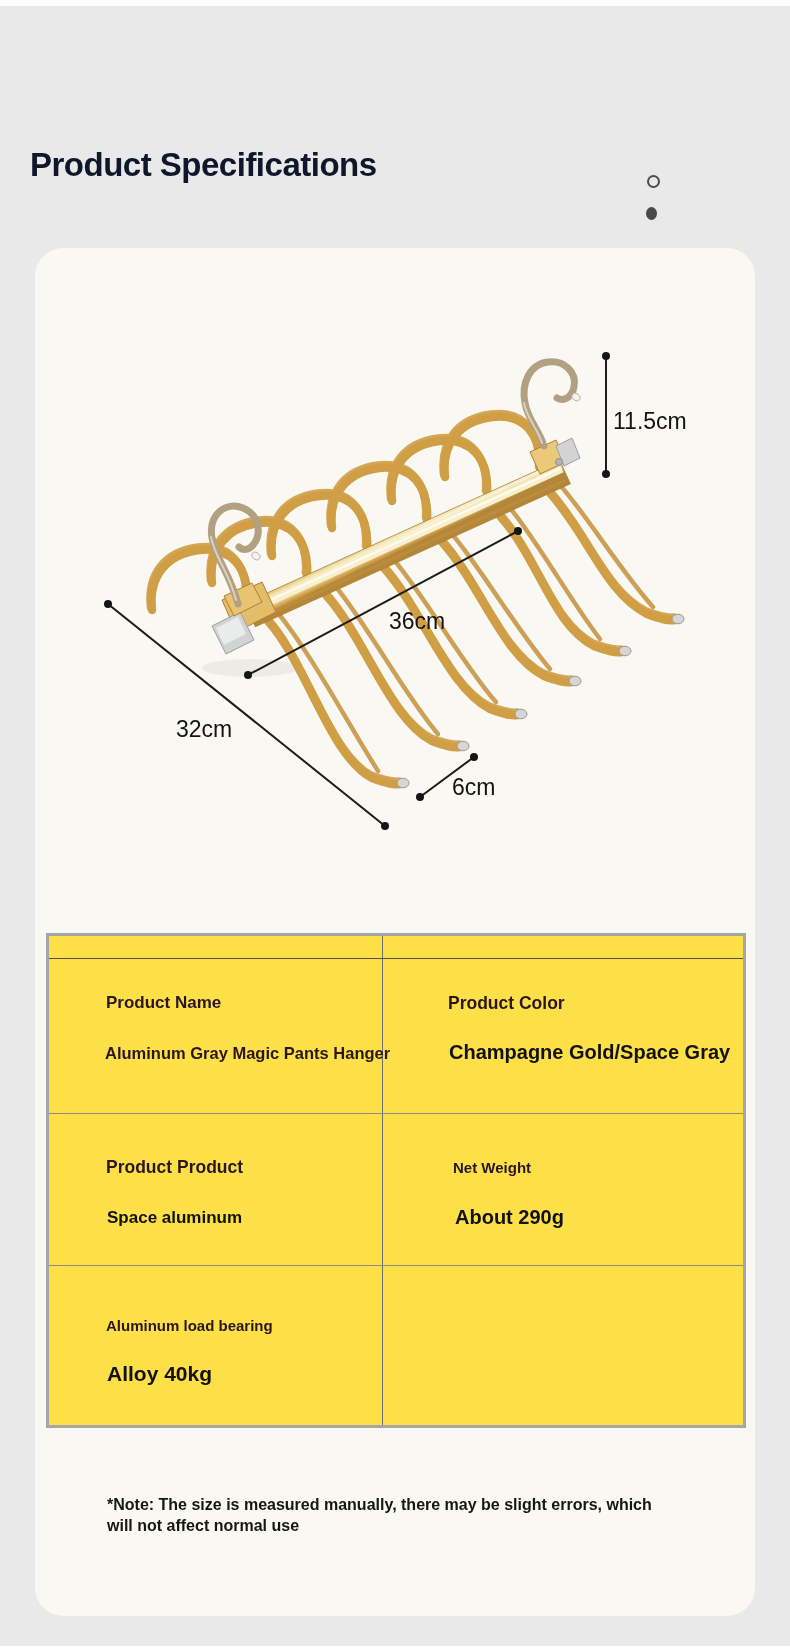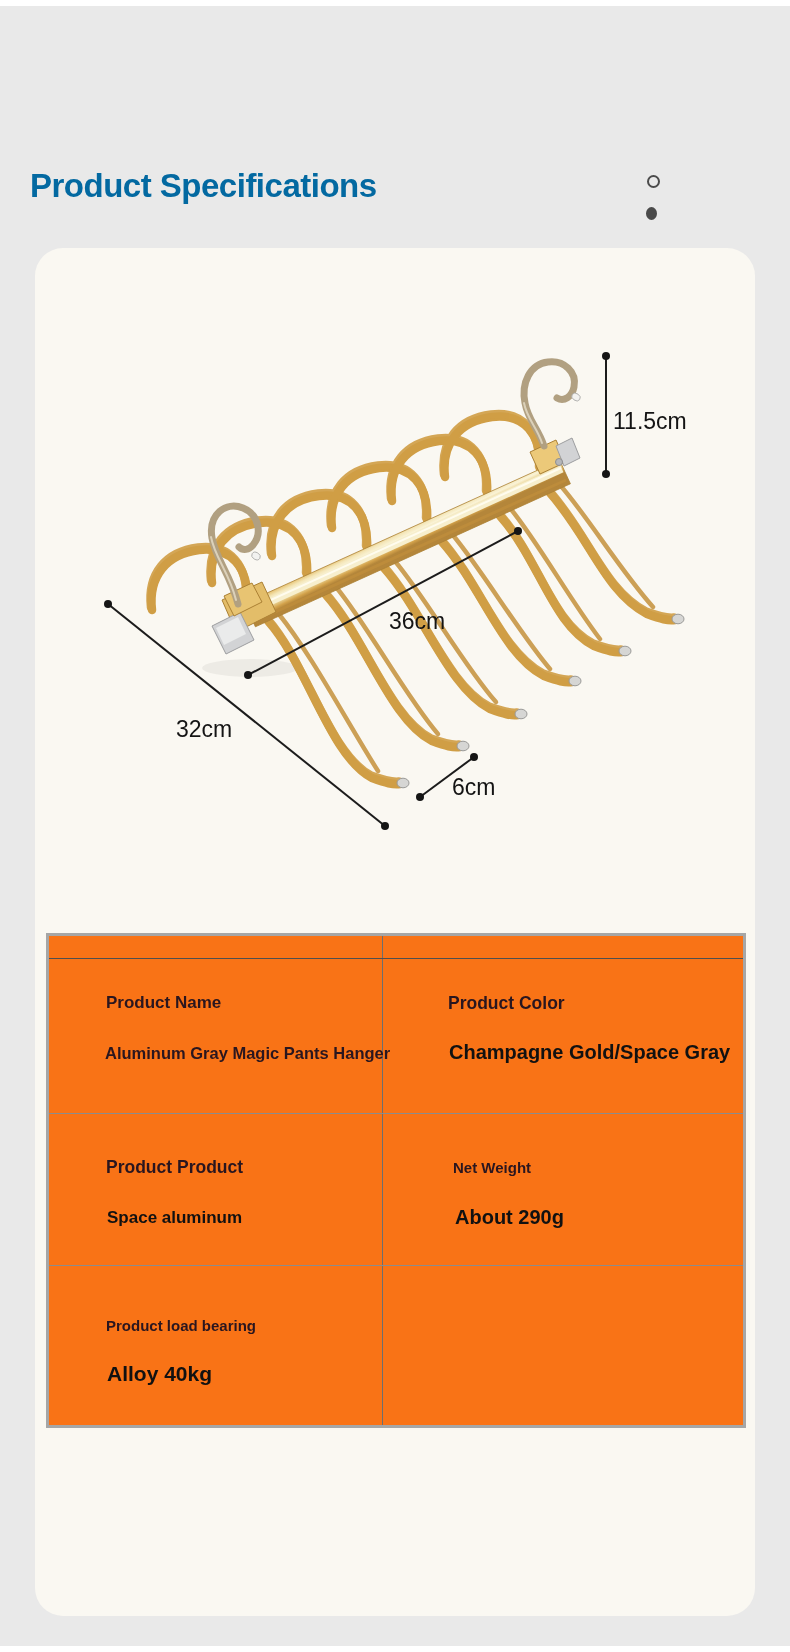--- a/index.html
+++ b/index.html
@@ -2,39 +2,39 @@
 <html><head>
 <meta charset="utf-8">
 <style>
   html,body{margin:0;padding:0;background:#eaeaea;}
   #page{position:relative;width:790px;height:1652px;background:#e9e9e9;overflow:hidden;
         font-family:"Liberation Sans","DejaVu Sans",sans-serif;}
   .white-strip{position:absolute;left:0;width:790px;background:#ffffff;}
   #strip-top{top:0;height:6px;}
   #strip-bottom{bottom:0;height:6px;}
   #page-title{position:absolute;left:30px;top:146px;font-size:33px;font-weight:700;
-              color:#0369a1;letter-spacing:-0.5px;white-space:nowrap;margin-top:21px;}
+              color:#0f172a;letter-spacing:-0.5px;white-space:nowrap;}
   .deco-dot{position:absolute;border-radius:50%;}
   #dot-outline{left:647px;top:175px;width:9px;height:9px;border:2px solid #4b4b4b;background:transparent;}
   #dot-filled{left:646px;top:207px;width:11px;height:13px;background:#4a4a4a;}
   #card{position:absolute;left:35px;top:248px;width:720px;height:1368px;
         background:#faf8f2;border-radius:28px;}
   #hanger-svg{position:absolute;left:0;top:0;width:790px;height:900px;}
   
   .gold-wire{fill:none;stroke:#d09e45;stroke-width:8.5;stroke-linecap:round;}
   .gold-hi{fill:none;stroke:#f4e2a8;stroke-width:2.6;stroke-linecap:round;opacity:.9;}
   .return-wire{fill:none;stroke:#c5913b;stroke-width:4.5;stroke-linecap:round;opacity:.85;}
   .hook-wire{fill:none;stroke:#b1a081;stroke-width:7;stroke-linecap:round;}
   .hook-hi{fill:none;stroke:#e6ddc8;stroke-width:2;stroke-linecap:round;opacity:.8;}
   .dim-line{stroke:#1c1c1c;stroke-width:2;fill:none;}
   .dim-dot{fill:#151515;}
   .dim-text{font-family:"Liberation Sans","DejaVu Sans",sans-serif;font-size:23px;fill:#141414;}
   
   #spec-table{position:absolute;left:46px;top:933px;width:694px;height:489px;
-              border:3px solid #a6a6a6;background:#f97316;}
+              border:3px solid #a6a6a6;background:#fde047;}
   #col-divider{position:absolute;left:333px;top:0;width:1px;height:489px;background:#6e6e6e;}
   .h-line{position:absolute;left:0;width:694px;height:1px;}
   #h-line-header{top:22px;background:#4f4f4f;}
   #h-line-1{top:177px;background:#8c8c8c;}
   #h-line-2{top:329px;background:#8c8c8c;}
   .cell-label,.cell-value{position:absolute;white-space:nowrap;font-weight:700;}
   .cell-label{color:#2a161f;}
   .cell-value{color:#111111;}
   #note{position:absolute;left:107px;top:1495px;width:572px;font-size:16px;font-weight:700;
         color:#161616;line-height:20.5px;}
@@ -167,19 +167,20 @@
 
     <div class="cell-label" style="left:399px;top:57px;font-size:17.5px;text-align:right;">Product Color</div>
     <div class="cell-value" style="left:400px;top:105px;font-size:20px;">Champagne Gold/Space Gray</div>
 
     <div class="cell-label" style="left:57px;top:221px;font-size:17.5px;">Product Product</div>
     <div class="cell-value" style="left:58px;top:272px;font-size:17px;">Space aluminum</div>
 
     <div class="cell-label" style="left:404px;top:223px;font-size:15px;">Net Weight</div>
     <div class="cell-value" style="left:406px;top:270px;font-size:20px;">About 290g</div>
 
-    <div class="cell-label" style="left:57px;top:381px;font-size:15px;">Product load bearing</div>
+    <div class="cell-label" style="left:57px;top:381px;font-size:15px;">Aluminum load bearing</div>
     <div class="cell-value" style="left:58px;top:426px;font-size:21px;">Alloy 40kg</div>
   </div>
 
+  <div id="note">*Note: The size is measured manually, there may be slight errors, which will not affect normal use</div>
 
   <div id="strip-bottom" class="white-strip"></div>
 </div>
 
 </body></html>

